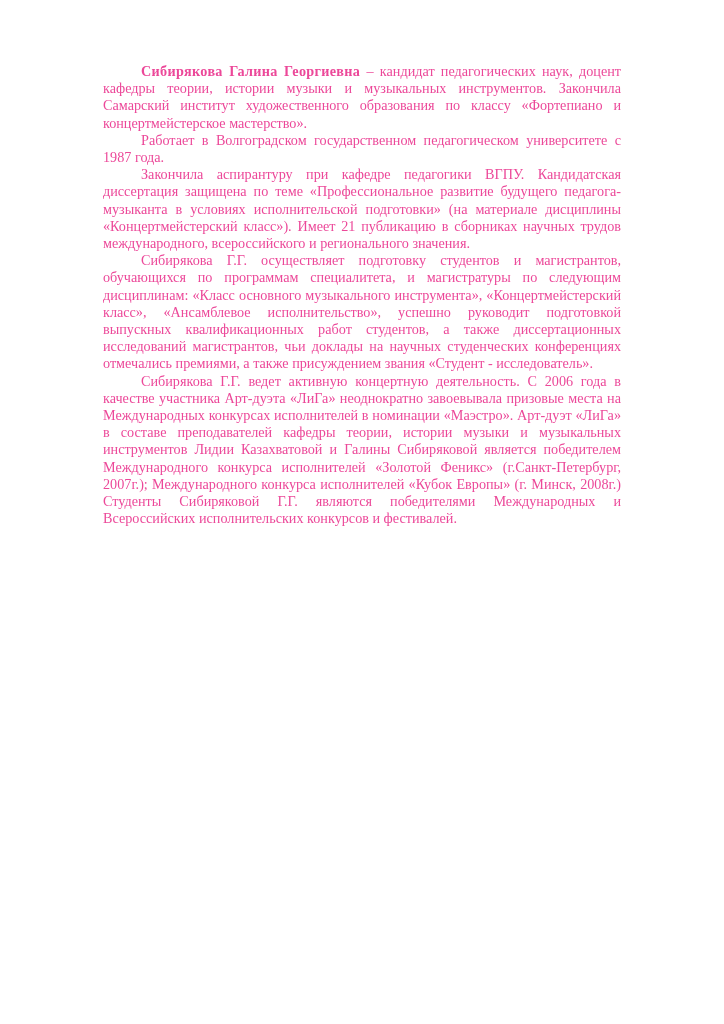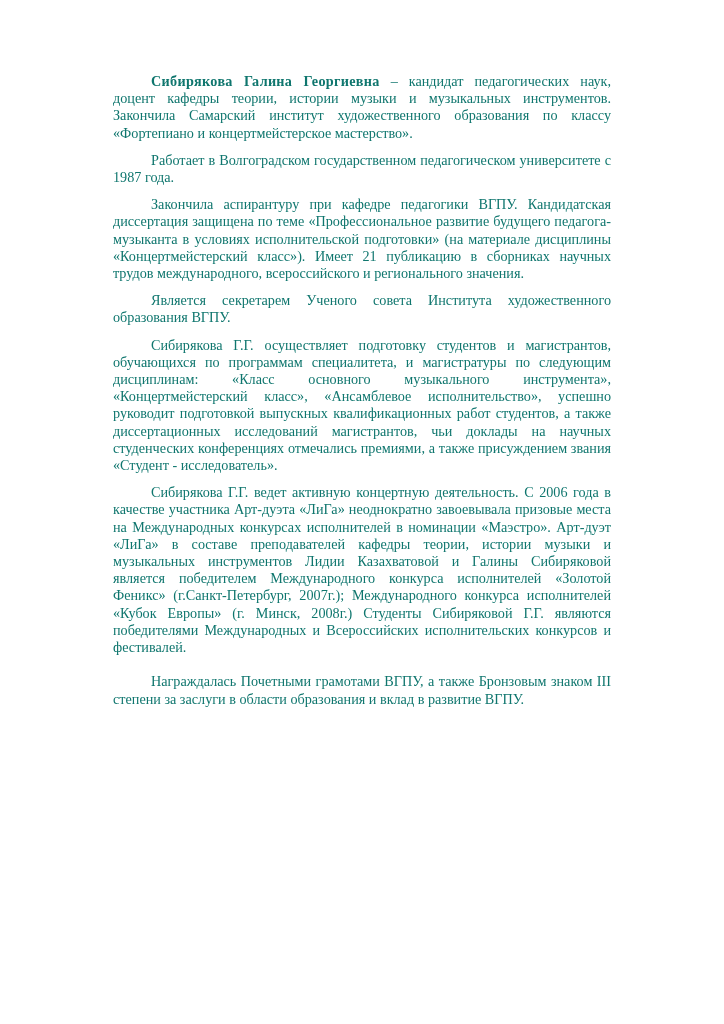--- a/index.html
+++ b/index.html
@@ -20,27 +20,27 @@
     background: #ffffff;
     box-sizing: border-box;
   }
   .content {
     position: absolute;
     left: 103px;
     top: 63px;
     width: 518px;
   }
   p.para {
-    margin: 10px;
+    margin: 0;
     padding: 0;
     text-align: justify;
     text-justify: inter-word;
     font-size: 14.2px;
     line-height: 17.2px;
-    color: #0f766e;
+    color: #ec4899;
     text-indent: 38px;
     hyphens: none;
     word-spacing: 0px;
   }
   p.spaced-before {
     margin-top: 17px;
   }
   .bold-name {
     font-weight: bold;
     letter-spacing: 0.3px;
@@ -55,22 +55,20 @@
 
 <div class="page">
   <div class="content">
 
     <p class="para"><span class="bold-name">Сибирякова Галина Георгиевна</span><span> – кандидат педагогических наук, доцент кафедры теории, истории музыки и музыкальных инструментов. Закончила Самарский институт художественного образования по классу «Фортепиано и концертмейстерское мастерство».</span></p>
 
     <p class="para">Работает в Волгоградском государственном педагогическом университете с 1987 года.</p>
 
     <p class="para">Закончила аспирантуру при кафедре педагогики ВГПУ. Кандидатская диссертация защищена по теме «Профессиональное развитие будущего педагога-музыканта в условиях исполнительской подготовки» (на материале дисциплины «Концертмейстерский класс»). Имеет 21 публикацию в сборниках научных трудов международного, всероссийского и регионального значения.</p>
 
-    <p class="para blue-line">Является секретарем Ученого совета Института художественного образования ВГПУ.</p>
 
     <p class="para">Сибирякова Г.Г. осуществляет подготовку студентов и магистрантов, обучающихся по программам специалитета, и магистратуры по следующим дисциплинам: «Класс основного музыкального инструмента», «Концертмейстерский класс», «Ансамблевое исполнительство», успешно руководит подготовкой  выпускных квалификационных работ студентов, а также диссертационных исследований магистрантов, чьи доклады на научных студенческих конференциях отмечались премиями, а также присуждением звания «Студент - исследователь».</p>
 
     <p class="para">Сибирякова Г.Г. ведет активную концертную деятельность. С 2006 года в качестве участника Арт-дуэта «ЛиГа» неоднократно завоевывала призовые места на Международных конкурсах исполнителей в номинации «Маэстро». Арт-дуэт «ЛиГа» в составе преподавателей кафедры теории, истории музыки и музыкальных инструментов Лидии Казахватовой и Галины Сибиряковой является победителем Международного конкурса исполнителей «Золотой Феникс» (г.Санкт-Петербург, 2007г.); Международного конкурса исполнителей «Кубок Европы» (г. Минск, 2008г.) Студенты Сибиряковой Г.Г. являются победителями Международных и Всероссийских исполнительских конкурсов и фестивалей.</p>
 
-    <p class="para spaced-before">Награждалась Почетными грамотами ВГПУ, а также Бронзовым знаком III степени за заслуги в области образования и вклад в развитие ВГПУ.</p>
 
   </div>
 </div>
 
 </body></html>

